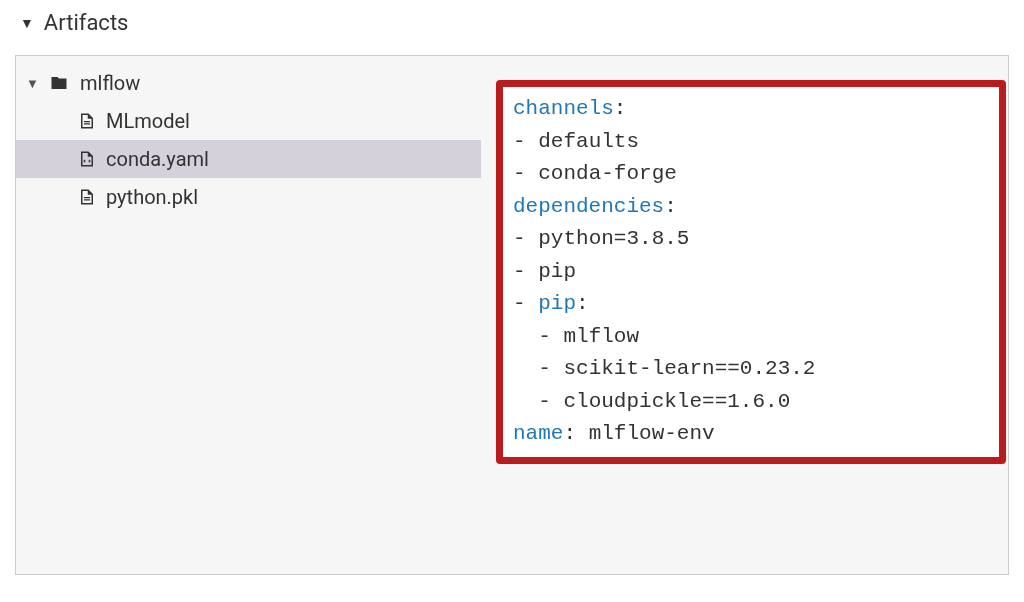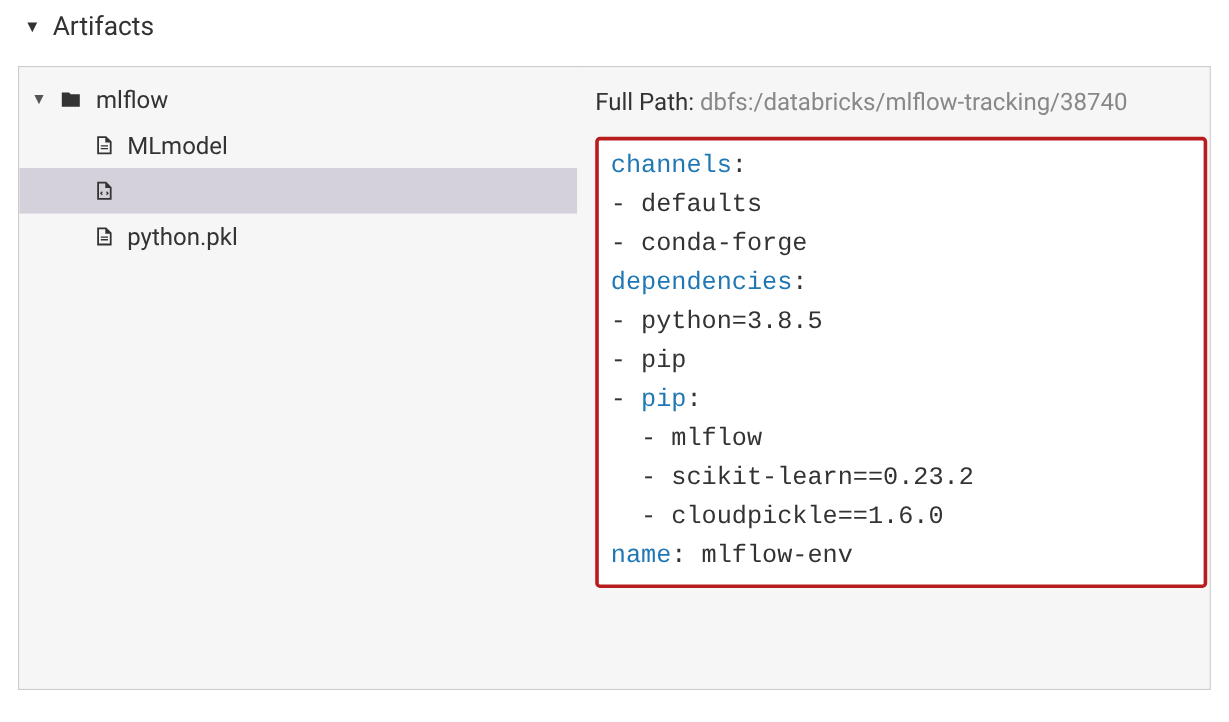--- a/index.html
+++ b/index.html
@@ -102,21 +102,21 @@
       margin-bottom: 12px;
     }
     .detail-meta .label {
       color: #333333;
     }
     .detail-meta .value {
       color: #888888;
     }
     .code-box {
       background: #ffffff;
-      border: 3px solid #b91c1c;
+      border: 7px solid #b91c1c;
       border-radius: 4px;
       padding: 6px 10px;
       font-family: "Menlo", "Monaco", "Consolas", "Courier New", monospace;
       font-size: 21px;
       line-height: 1.55;
       white-space: pre;
       color: #333333;
       margin-right: 2px;
       overflow: auto;
     }
@@ -156,38 +156,36 @@
       </span>
       <span>MLmodel</span>
     </div>
 
     <div class="tree-item file selected">
       <span class="file-icon">
         <svg class="file-svg" viewBox="0 0 24 24" width="18" height="22">
           <path d="M14 2H4v20h16V8l-6-6zM6 20V4h7v5h5v11H6zm3.2-7.5L7 14.7l2.2 2.2 1-1-1.2-1.2 1.2-1.2-1-1zm5.6 0l-1 1 1.2 1.2-1.2 1.2 1 1 2.2-2.2-2.2-2.2z"></path>
         </svg>
       </span>
+      <span>conda.yaml</span>
     </div>
 
     <div class="tree-item file">
       <span class="file-icon">
         <svg class="file-svg" viewBox="0 0 24 24" width="18" height="22">
           <path d="M14 2H4v20h16V8l-6-6zM6 20V4h7v5h5v11H6zm2-8h8v1.5H8V12zm0 3h8v1.5H8V15z"></path>
         </svg>
       </span>
       <span>python.pkl</span>
     </div>
 
   </div>
 
   <div class="detail-panel">
     <div class="detail-meta">
-      <div>
-        <span class="label">Full Path: </span><span class="value">dbfs:/databricks/mlflow-tracking/38740</span>
-      </div>
     </div>
 
     <div class="code-box"><span class="yaml-key">channels</span><span class="yaml-text">:</span>
 <span class="yaml-text">- </span><span class="yaml-text">defaults</span>
 <span class="yaml-text">- </span><span class="yaml-text">conda-forge</span>
 <span class="yaml-key">dependencies</span><span class="yaml-text">:</span>
 <span class="yaml-text">- </span><span class="yaml-text">python=3.8.5</span>
 <span class="yaml-text">- </span><span class="yaml-text">pip</span>
 <span class="yaml-text">- </span><span class="yaml-key">pip</span><span class="yaml-text">:</span>
 <span class="yaml-text">  - </span><span class="yaml-text">mlflow</span>

